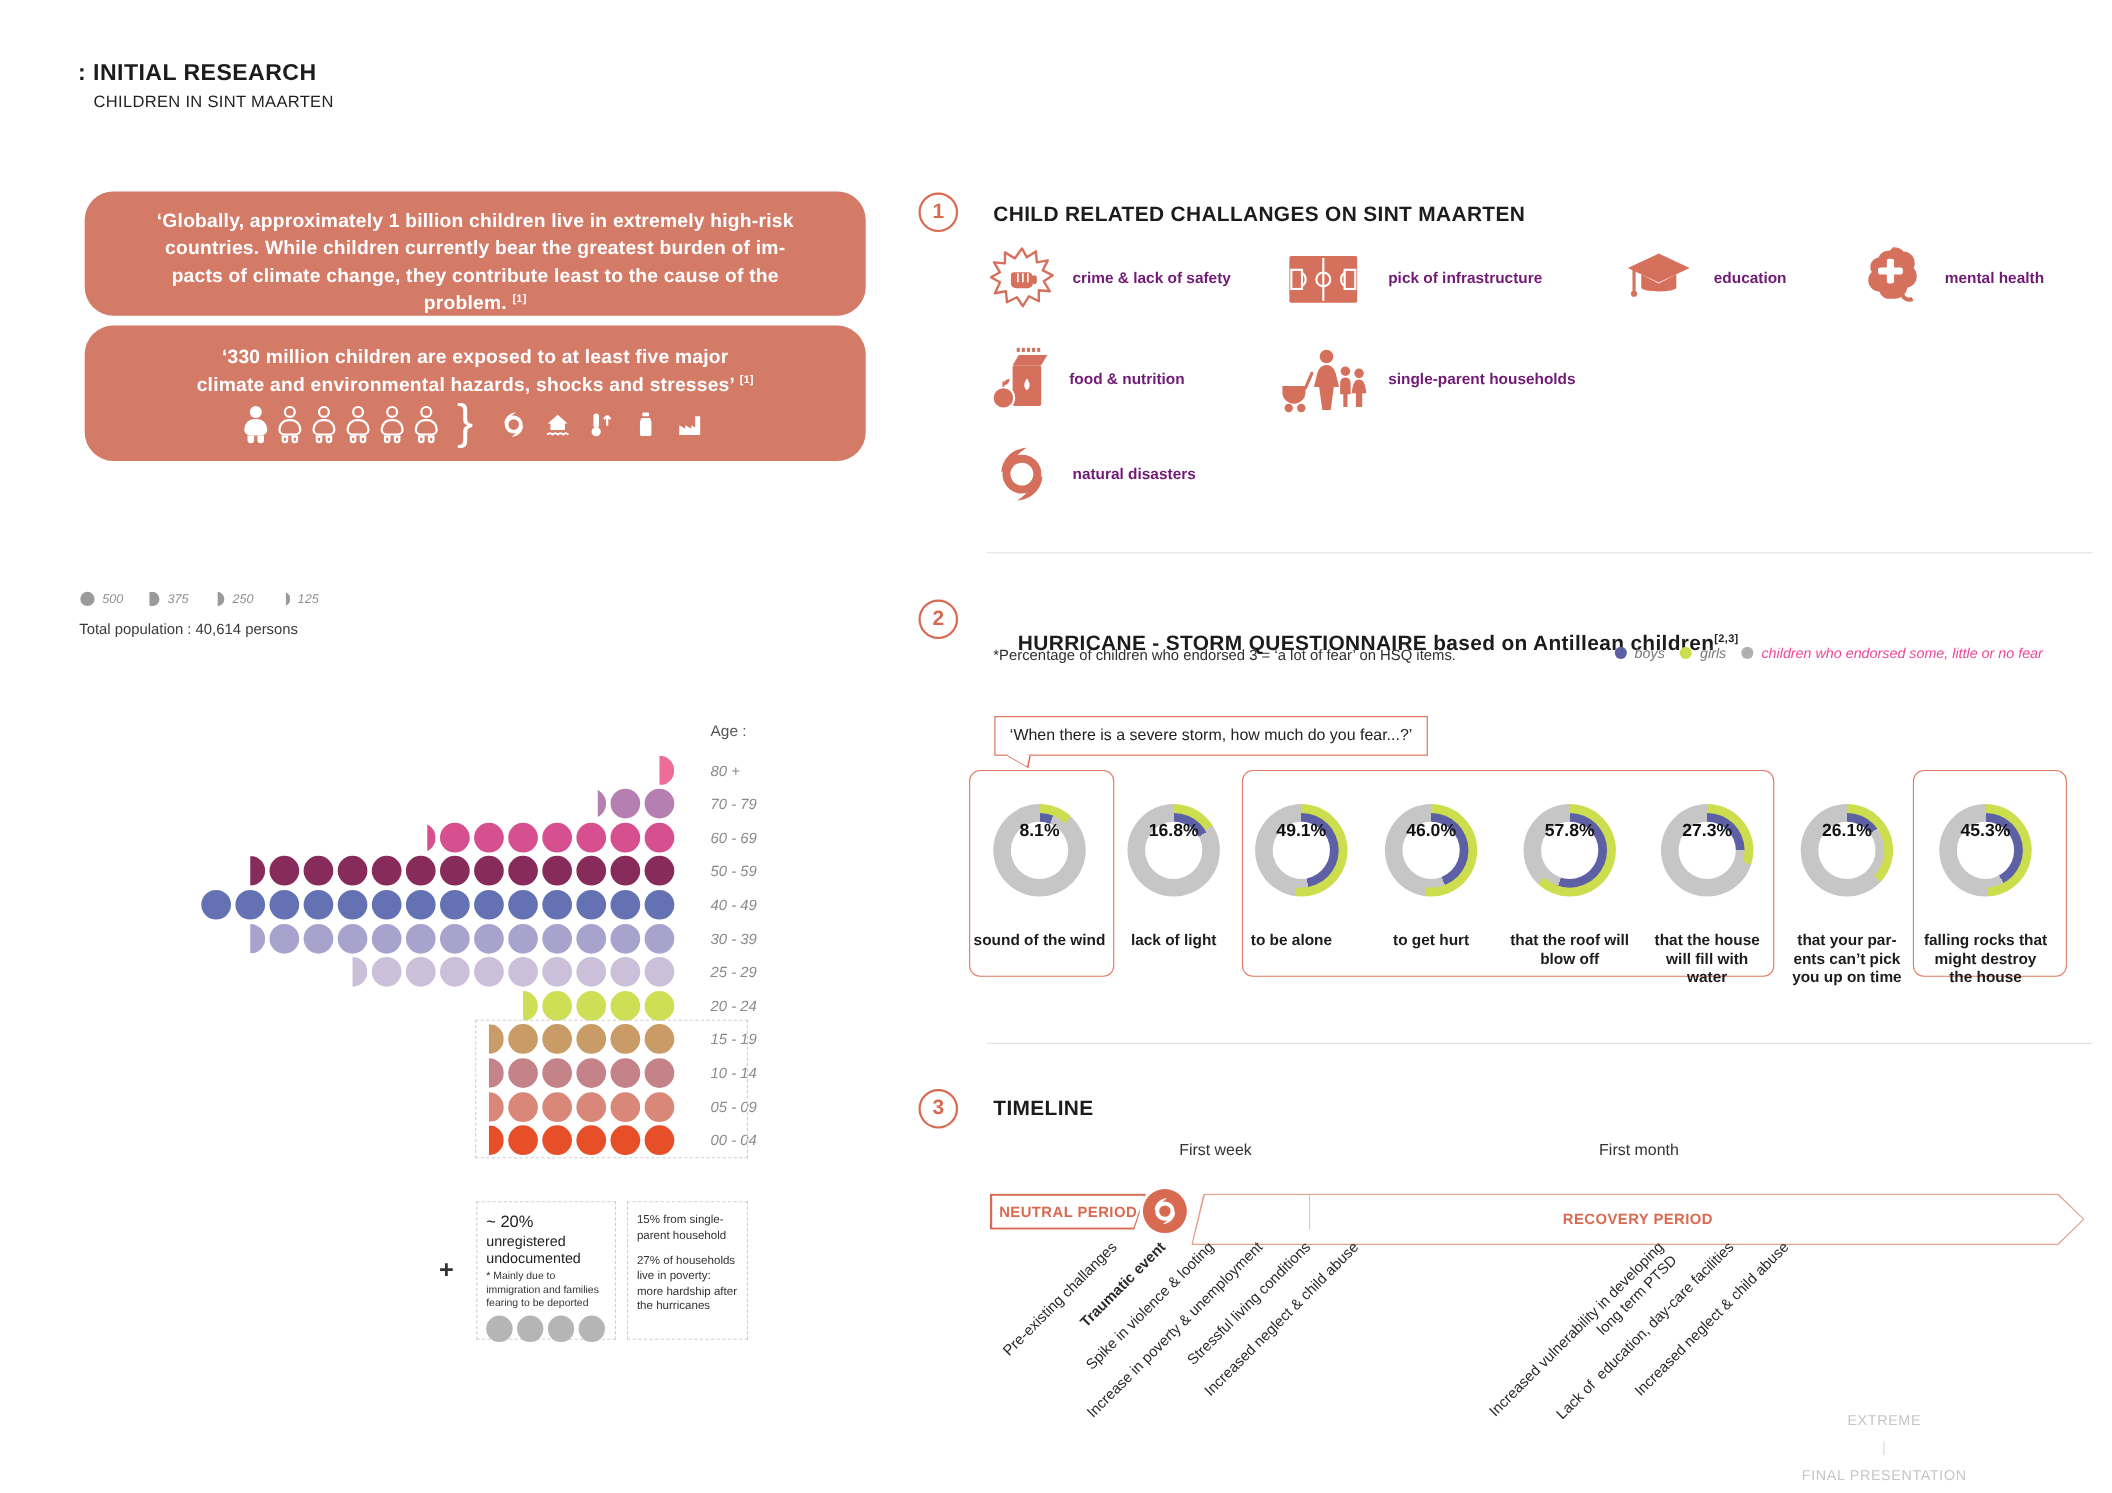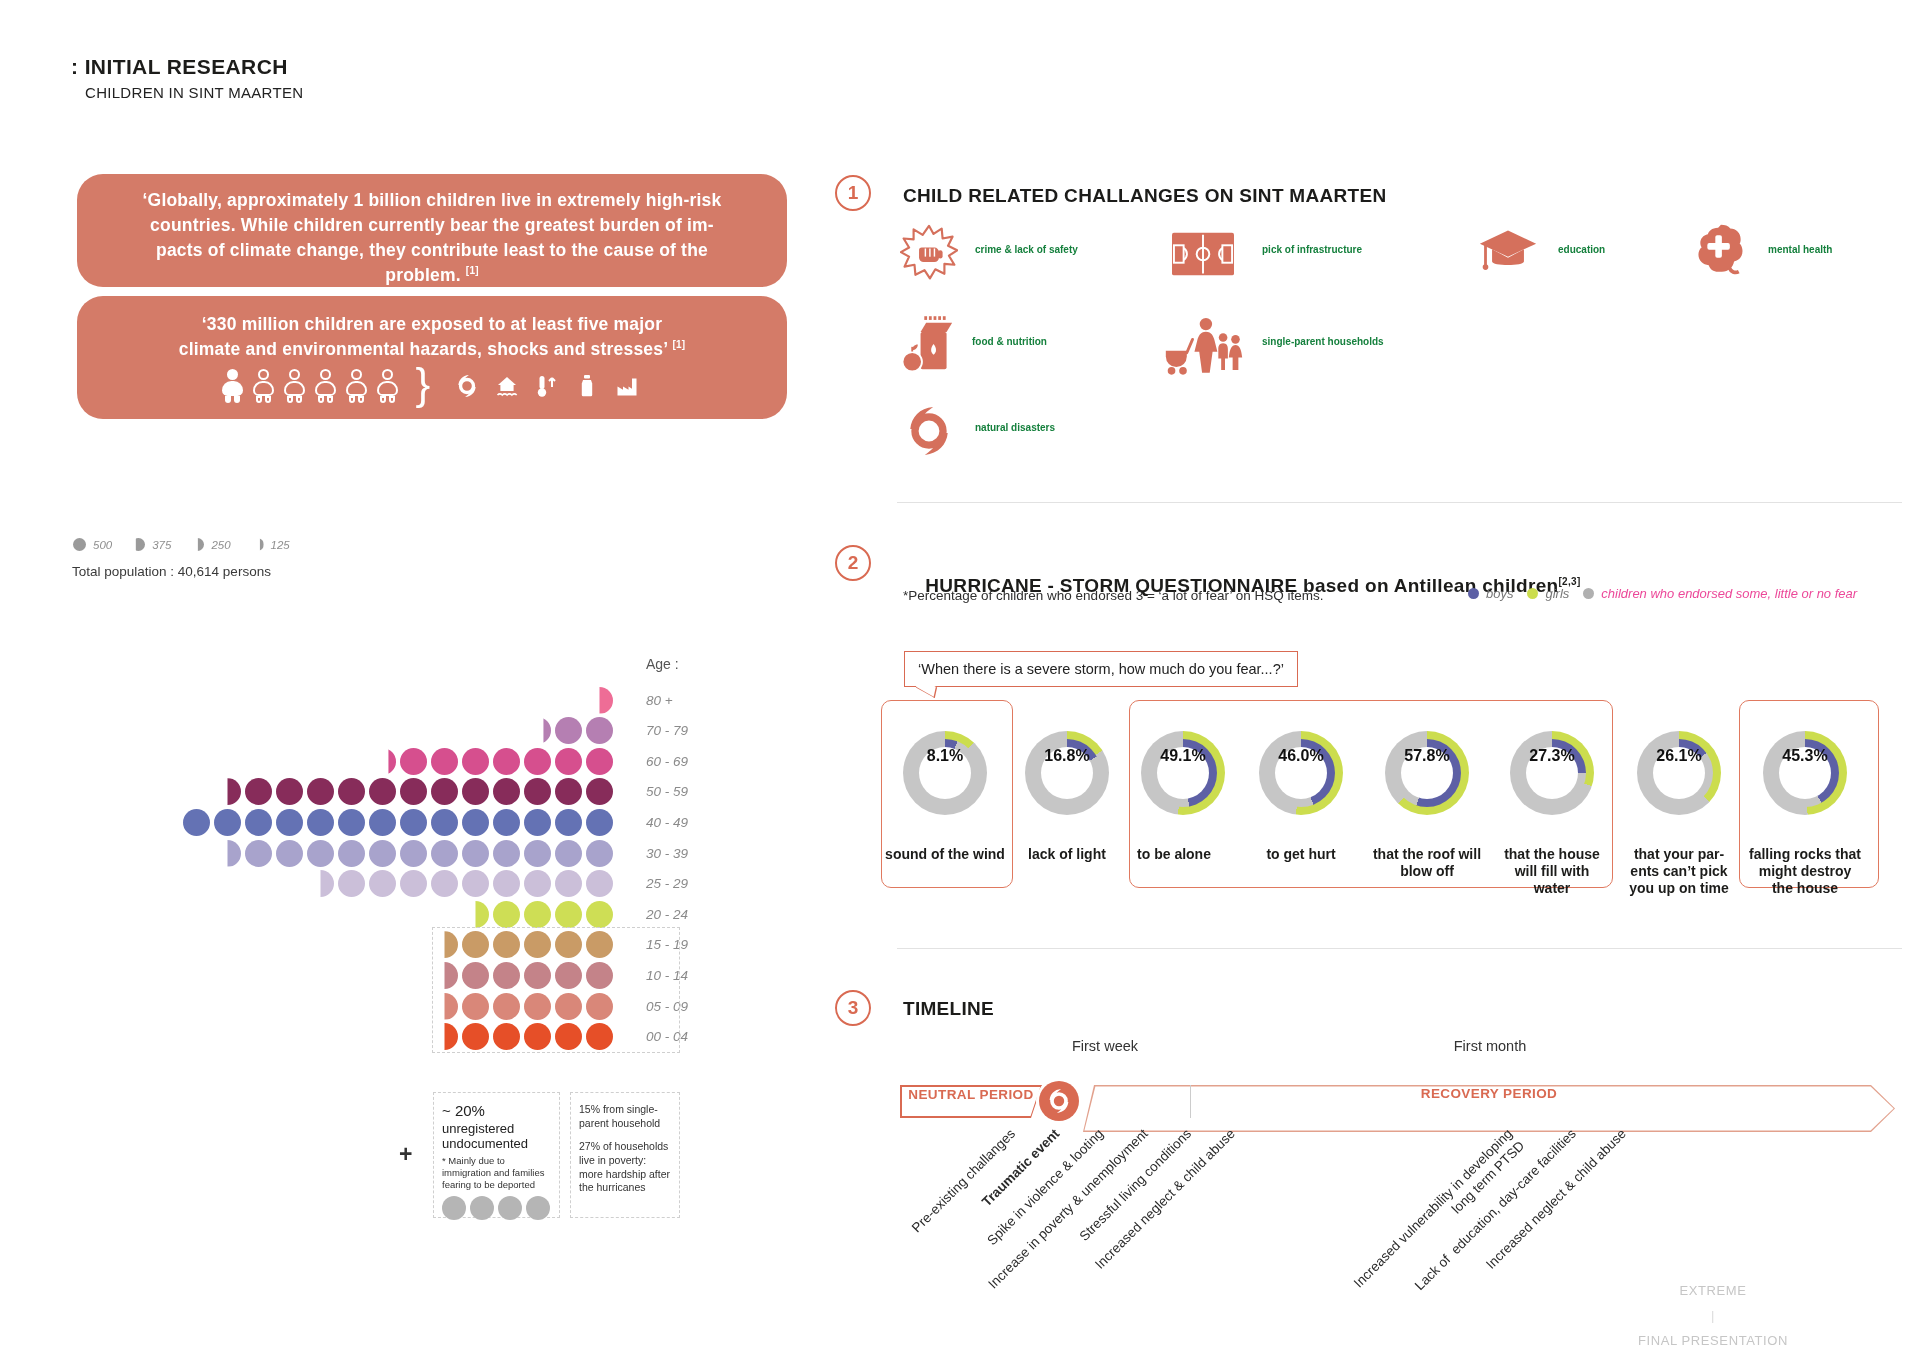--- a/index.html
+++ b/index.html
@@ -5,21 +5,21 @@
   html,body{margin:0;padding:0;background:#ffffff;font-family:"Liberation Sans",sans-serif;}
   #board{position:relative;width:1920px;height:1357px;background:#fff;overflow:hidden;color:#1c1c1a;}
   .abs{position:absolute;}
   .sec-circle{width:36px;height:36px;border-radius:50%;display:flex;align-items:center;justify-content:center;
               font-weight:bold;font-size:19px;box-sizing:border-box;}
   .sec-title{font-weight:bold;font-size:19px;letter-spacing:.3px;color:#1c1c1a;white-space:pre;}
   .divider{height:1px;background:#e2e2e2;}
   .quote{border-radius:26px;color:#fff;font-weight:bold;text-align:center;}
   .quote .qtext{white-space:pre-line;display:inline;}
   .quote sup{font-size:10px;}
-  .challenge-label{font-weight:bold;font-size:10px;color:#15803d;white-space:pre;}
+  .challenge-label{font-weight:bold;font-size:14px;color:#701a75;white-space:pre;}
   .note-text{font-size:13.5px;color:#2f2f2f;}
   .legend-item{display:flex;align-items:center;gap:7px;}
   .legend-dot{border-radius:50%;}
   .legend-label{font-style:italic;color:#8f8f8f;font-size:13px;white-space:pre;}
   .callout{border:1.5px solid var(--accent);background:#fff;font-size:14.5px;color:#222;
            display:flex;align-items:center;justify-content:center;white-space:pre;}
   .callout .tail{position:absolute;left:14px;bottom:-9px;width:14px;height:14px;background:#fff;
                  border-left:1.5px solid var(--accent);border-bottom:1.5px solid var(--accent);
                  transform:skewX(38deg) rotate(-45deg);}
   .group-box{border:1.5px solid #e0795f;border-radius:10px;background:transparent;}
@@ -30,21 +30,21 @@
   .donut-label{position:absolute;text-align:center;font-weight:bold;font-size:14px;line-height:1.22;white-space:pre-line;color:#1c1c1a;}
   .pop-row{position:absolute;left:0;height:28px;display:flex;align-items:center;}
   .pop-dots{width:463px;display:flex;justify-content:flex-end;align-items:center;gap:4px;}
   .pop-dot{width:27px;height:27px;border-radius:50%;flex:0 0 auto;}
   .pop-age{margin-left:33px;font-style:italic;color:#8a8a8a;font-size:13.5px;white-space:pre;}
   .dashed-box{border:1.5px dashed #cfcfcf;box-sizing:border-box;}
   .tl-label{position:absolute;transform:rotate(-45deg);transform-origin:100% 0;font-size:13.5px;color:#2a2a2a;
             white-space:pre;text-align:right;line-height:1.25;}
   .tl-marker{font-size:14.5px;color:#333;text-align:center;}
   .bar-shell{position:absolute;}
-  .bar-fill{position:absolute;display:flex;justify-content:center;}
+  .bar-fill{position:absolute;display:flex;align-items:center;justify-content:center;}
   .bar-text{font-weight:bold;font-size:13.5px;letter-spacing:.4px;color:var(--accent);white-space:pre;}
   .kid{position:relative;width:25px;height:34px;flex:0 0 auto;}
   .kid .k-head{width:11px;height:11px;border-radius:50%;margin:0 auto;box-sizing:border-box;}
   .kid .k-body{width:21px;height:15px;margin:1px auto 0;border-radius:10px 10px 6px 6px;box-sizing:border-box;}
   .kid .k-legs{display:flex;justify-content:center;gap:3px;}
   .kid .k-legs i{width:6px;height:7px;border-radius:0 0 3px 3px;display:block;box-sizing:border-box;}
   .kid.filled .k-head,.kid.filled .k-body,.kid.filled .k-legs i{background:#fff;}
   .kid.outline .k-head,.kid.outline .k-body,.kid.outline .k-legs i{border:2px solid #fff;background:transparent;}
   .hz-icon{color:#fff;flex:0 0 auto;}
   .hz-icon svg{width:100%;height:100%;display:block;}

